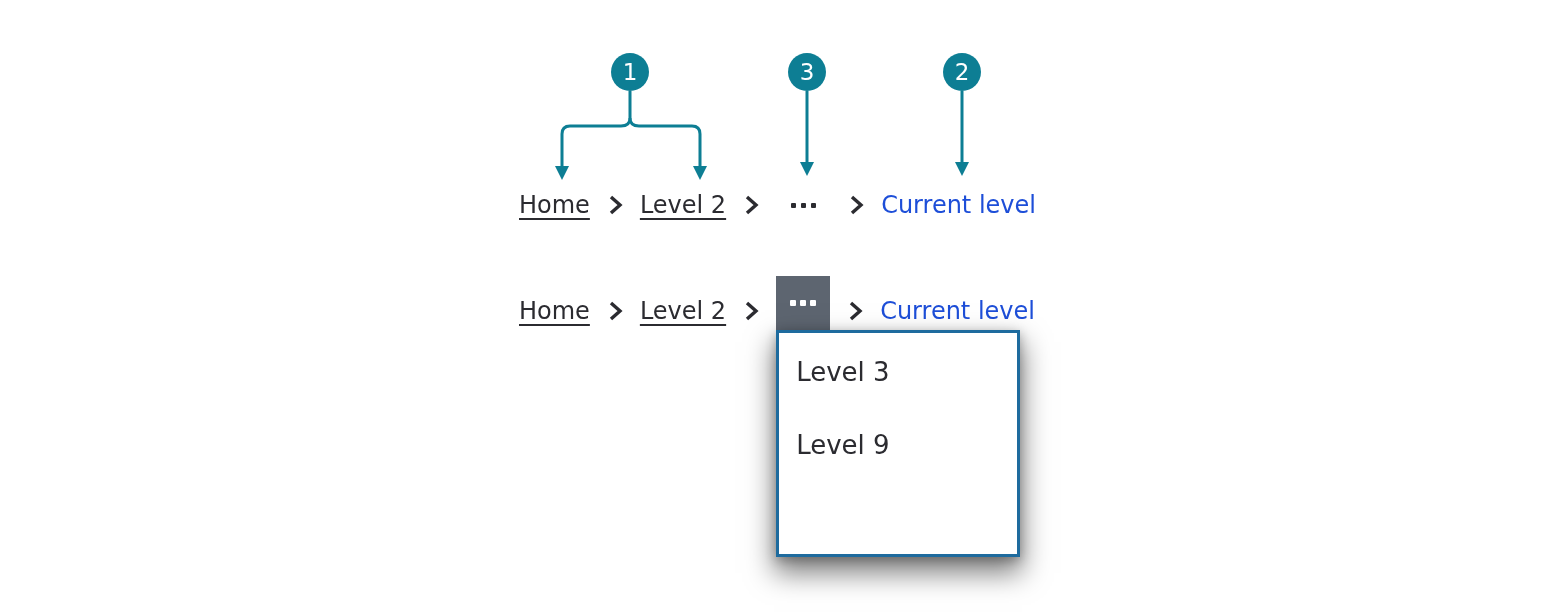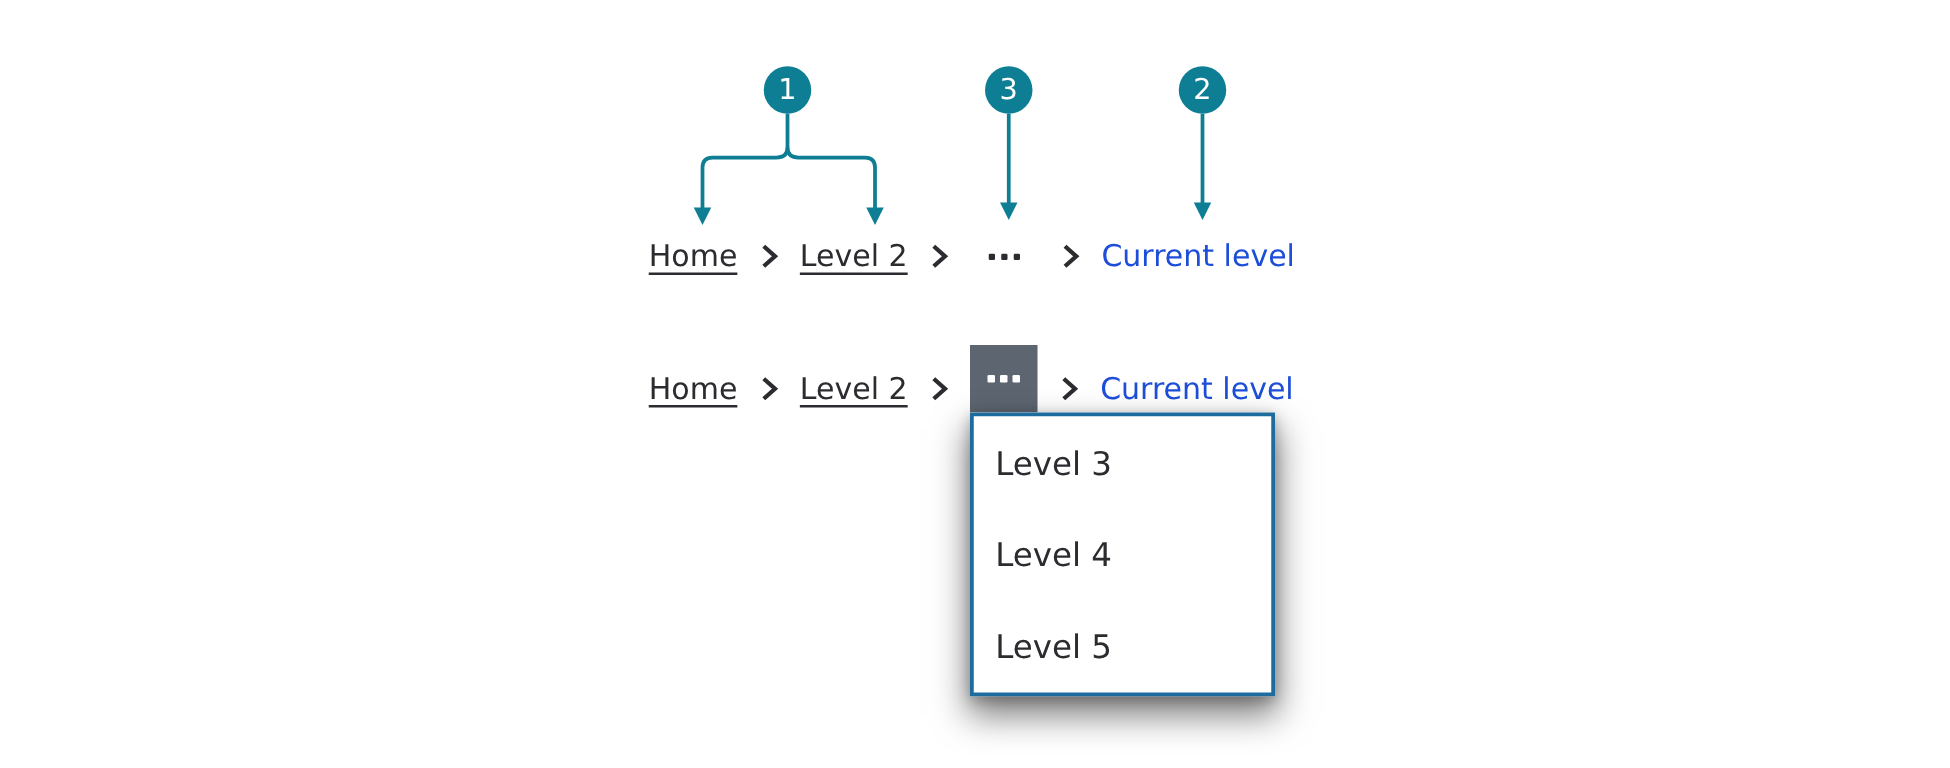--- a/index.html
+++ b/index.html
@@ -129,22 +129,21 @@
       <button class="overflow-btn">
         <span class="dots">
             <i></i>
             <i></i>
             <i></i>
           </span>
       </button>
 
       <div class="dropdown">
         <div class="dropdown-item">Level 3</div>
-        <div class="dropdown-item">Level 4</div>
-        <div class="dropdown-item">Level 5</div>
+        <div class="dropdown-item">Level 9</div>
       </div>
     </span>
     <span class="sep">
       <svg width="16" height="22" viewBox="0 0 16 22">
           <path d="M4 3 L13 11 L4 19" stroke="#2b2b30" stroke-width="3.4" fill="none"></path>
         </svg>
     </span>
     <span class="crumb-current">Current level</span>
   </div>
 

